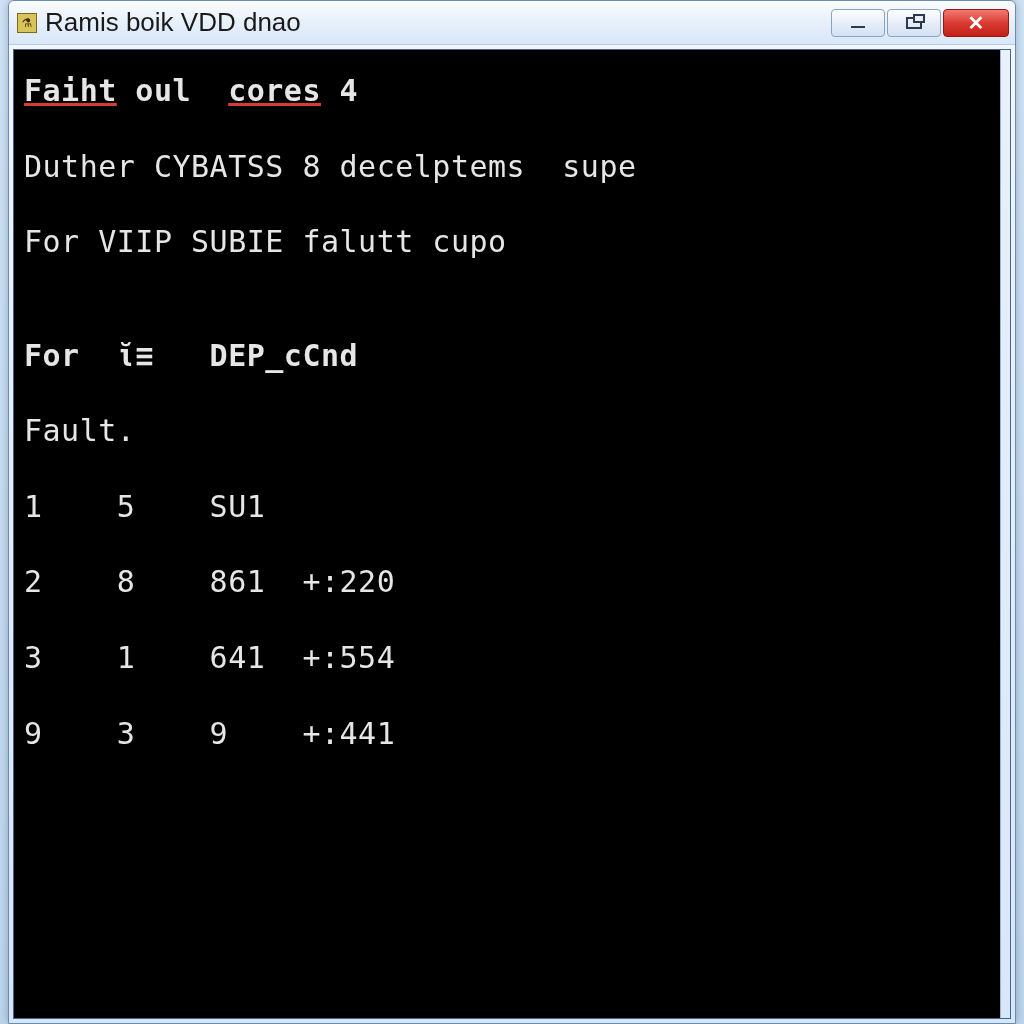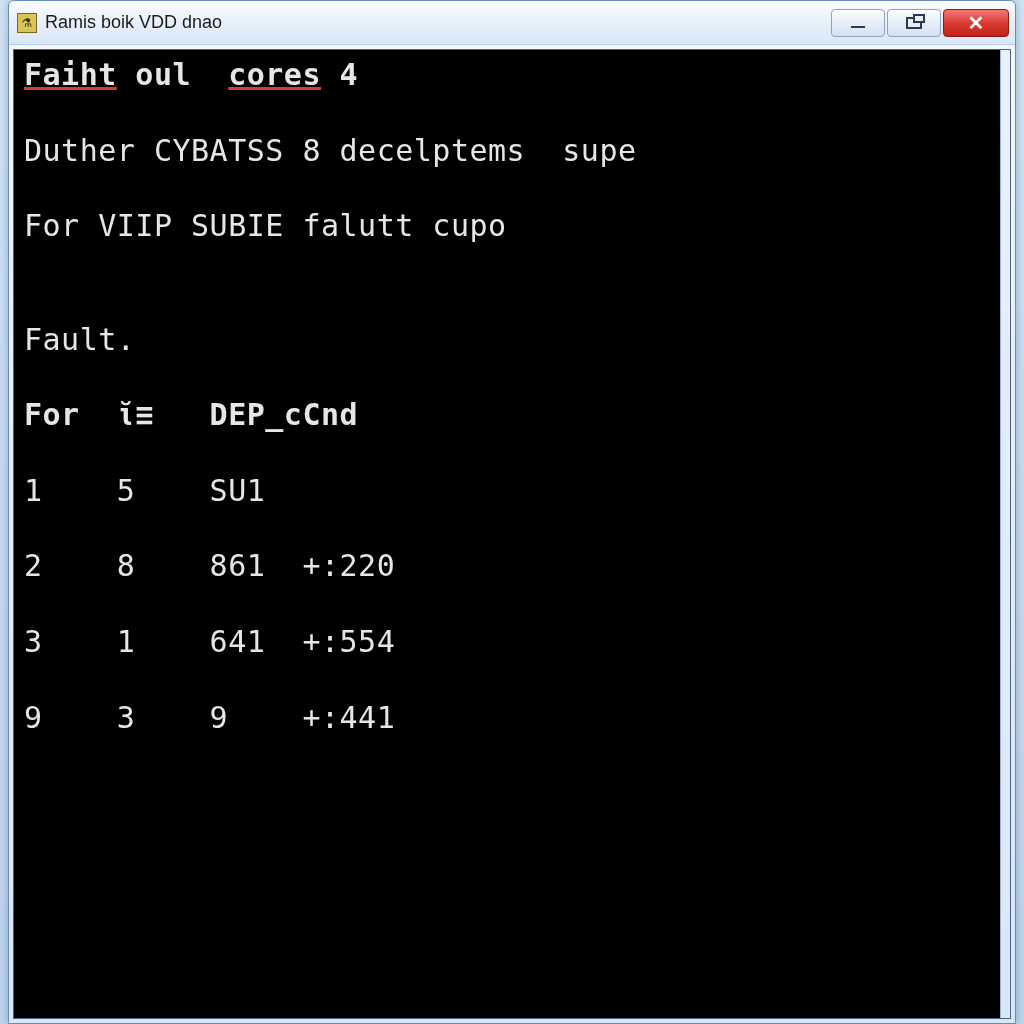--- a/index.html
+++ b/index.html
@@ -33,21 +33,21 @@
   .app-icon {
     width: 20px; height: 20px;
     margin-right: 8px;
     display: inline-flex; align-items: center; justify-content: center;
     background: #d8c45a;
     border: 1px solid #7a6a20;
     font-size: 12px;
     color: #3a2f00;
   }
   .title-text {
-    font-size: 18px;
+    font-size: 26px;
     color: #1a1a1a;
     flex: 0 0 auto;
   }
   .title-spacer { flex: 1 1 auto; }
   .win-controls { display: flex; gap: 2px; }
   .win-btn {
     width: 54px; height: 28px;
     border: 1px solid #8aa3c2;
     border-radius: 4px;
     background: linear-gradient(180deg, #fdfeff 0%, #e6eef8 50%, #d3e1f1 100%);
@@ -80,21 +80,21 @@
     overflow: hidden;
     position: relative;
   }
   .right-scroll-gap {
     position: absolute; top: 0; right: 0; width: 10px; height: 100%;
     background: linear-gradient(180deg, #e8f1fb 0%, #d8e7f7 100%);
     border-left: 1px solid #9db6d3;
   }
   .console {
     position: absolute; left: 0; top: 0; right: 10px; bottom: 0;
-    padding: 6px 10px 6px 10px;
+    padding: 22px 10px 6px 10px;
     font-family: "Consolas", "Lucida Console", monospace;
     font-size: 30px;
     line-height: 1.26;
     color: #e6e6e6;
     white-space: pre;
     letter-spacing: 0.5px;
   }
   .console .hdr { font-weight: bold; }
   .red-underline {
     text-decoration: underline;
@@ -126,22 +126,22 @@
         <span class="x-shape">✕</span>
       </div>
     </div>
   </div>
 
   <div class="client">
     <div class="console"><span class="row hdr"><span class="red-underline">Faiht</span><span> oul  </span><span class="red-underline">cores</span><span> 4</span></span>
 <span class="row">Duther CYBATSS 8 decelptems  supe</span>
 <span class="row">For VIIP SUBIE falutt cupo</span>
 <span class="row"></span>
+<span class="row hdr">For  ῐ≡   DEP_cCnd</span>
 <span class="row">Fault.</span>
-<span class="row hdr">For  ῐ≡   DEP_cCnd</span>
 <span class="row">1    5    SU1  </span>
 <span class="row">2    8    861  +:220</span>
 <span class="row">3    1    641  +:554</span>
 <span class="row">9    3    9    +:441</span>
 
 
 
 
 <span class="row"></span>
 

